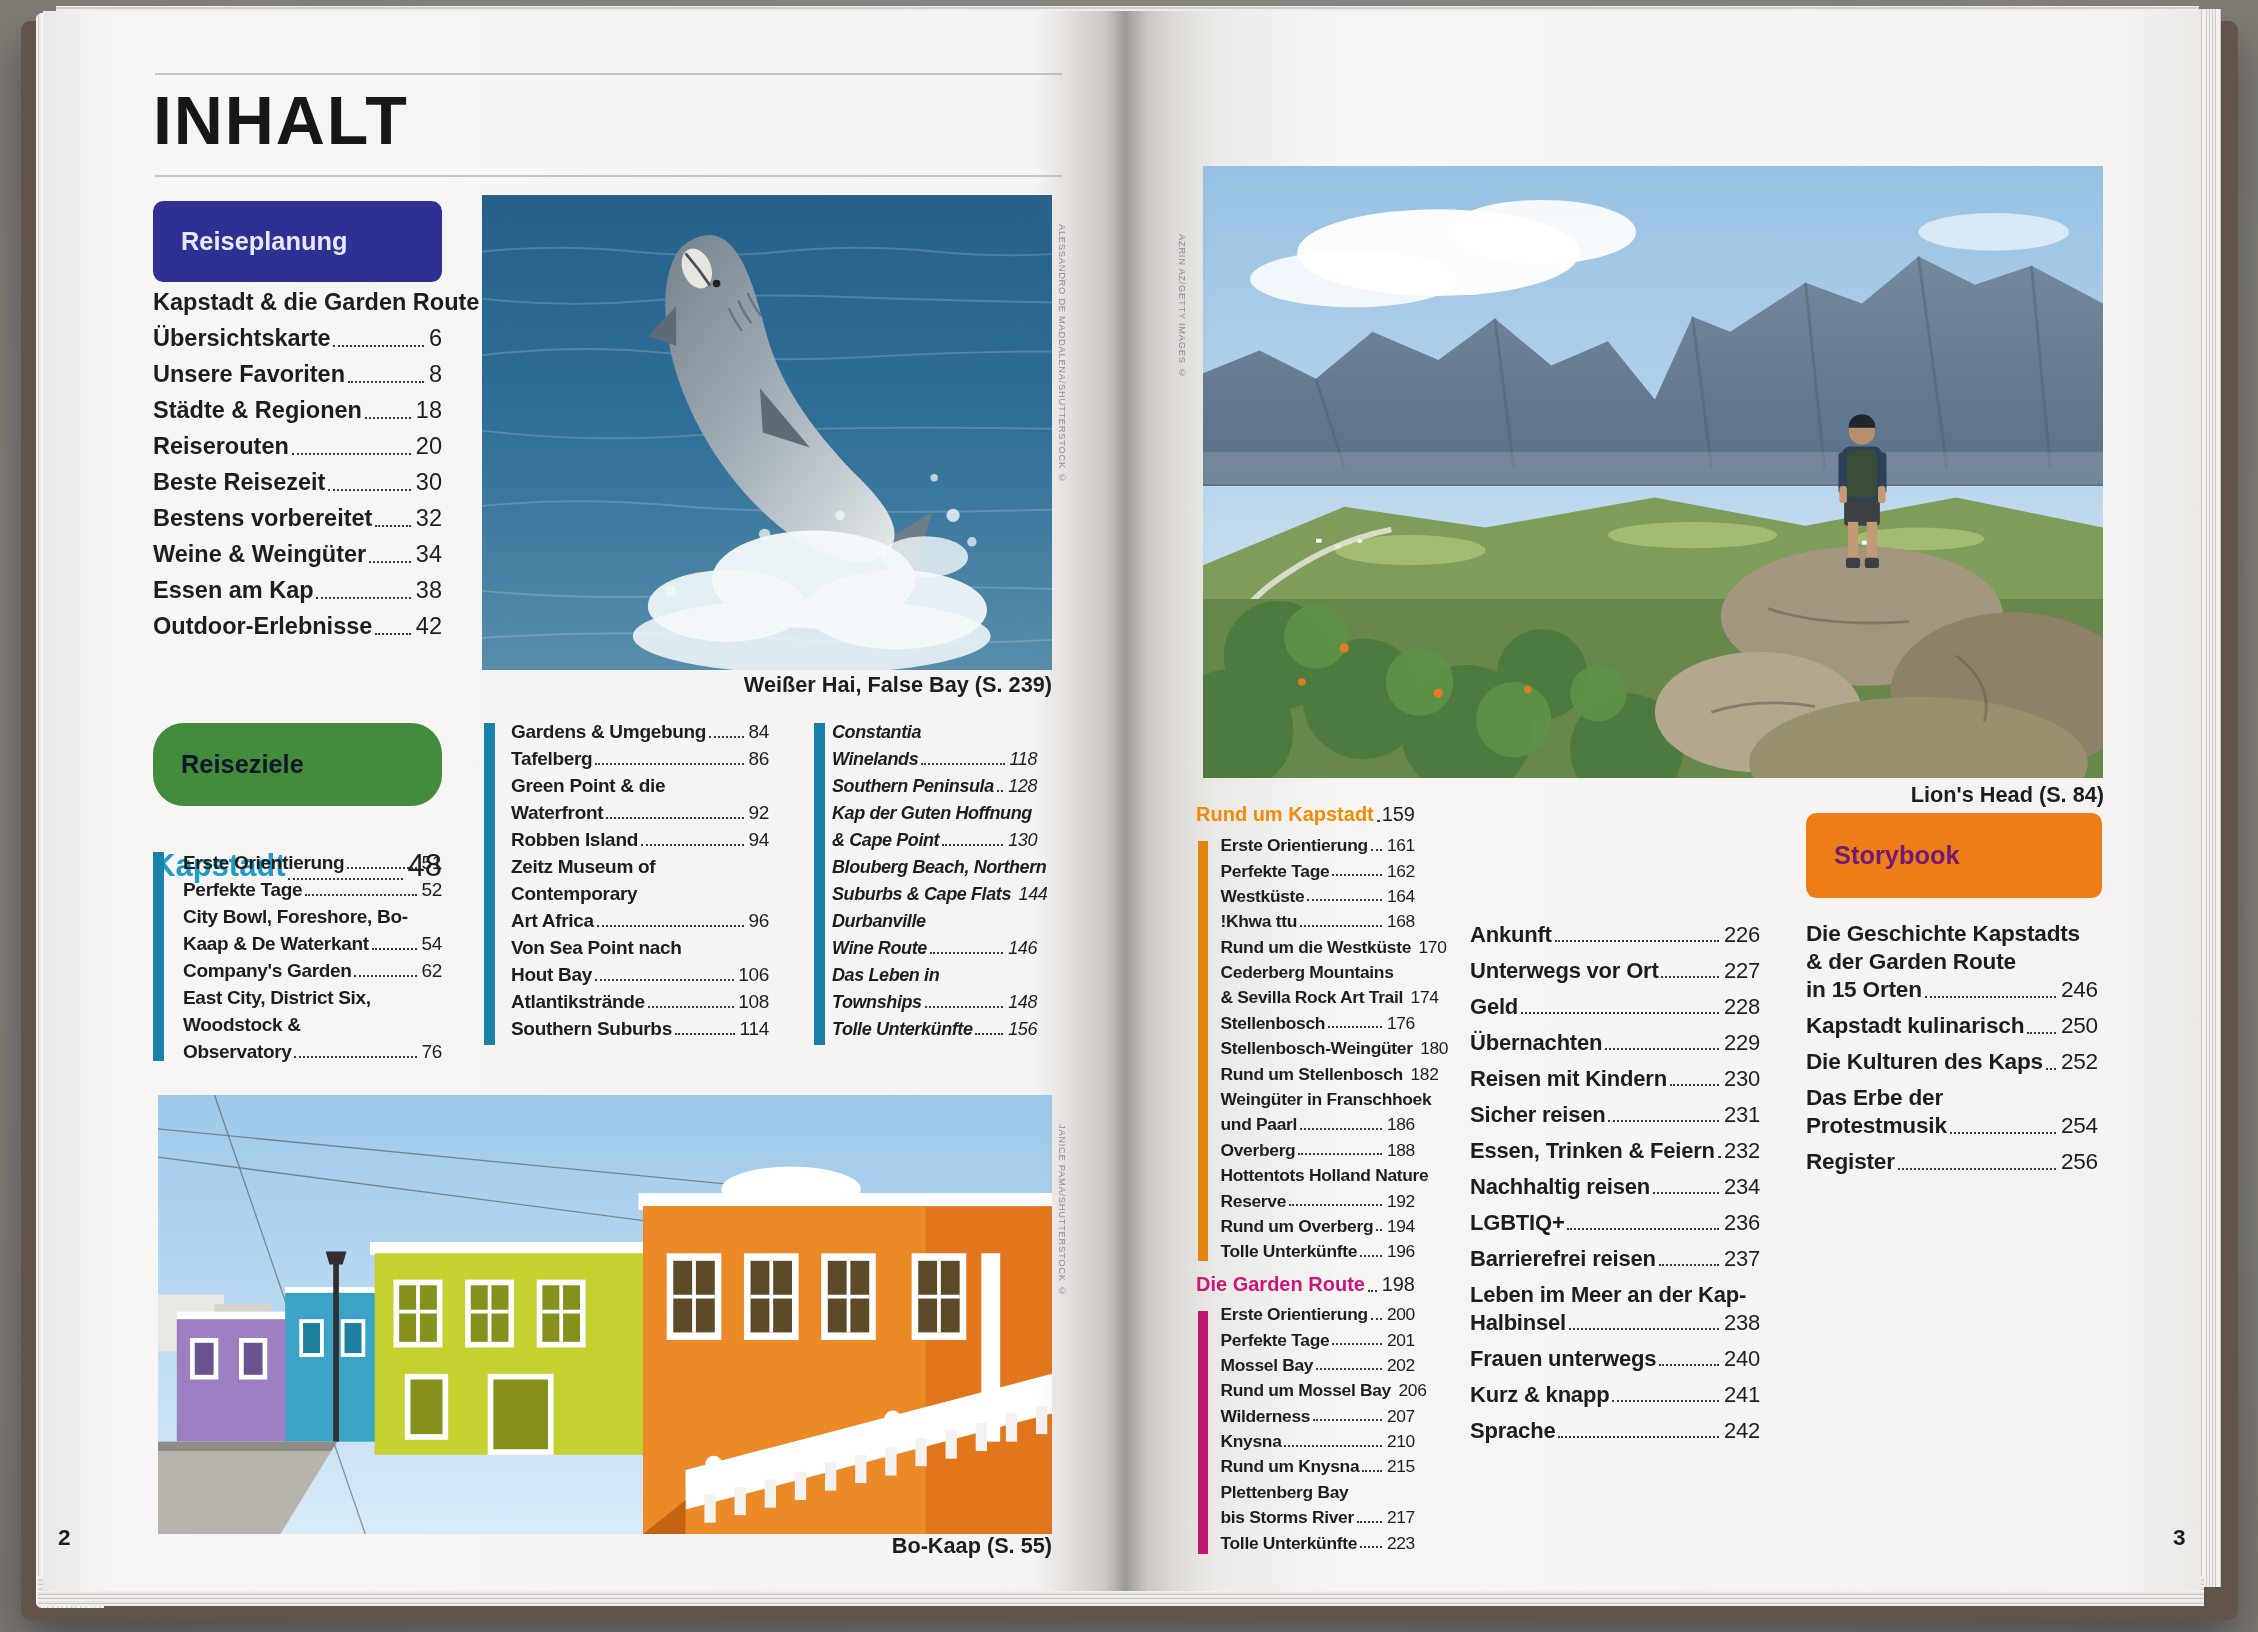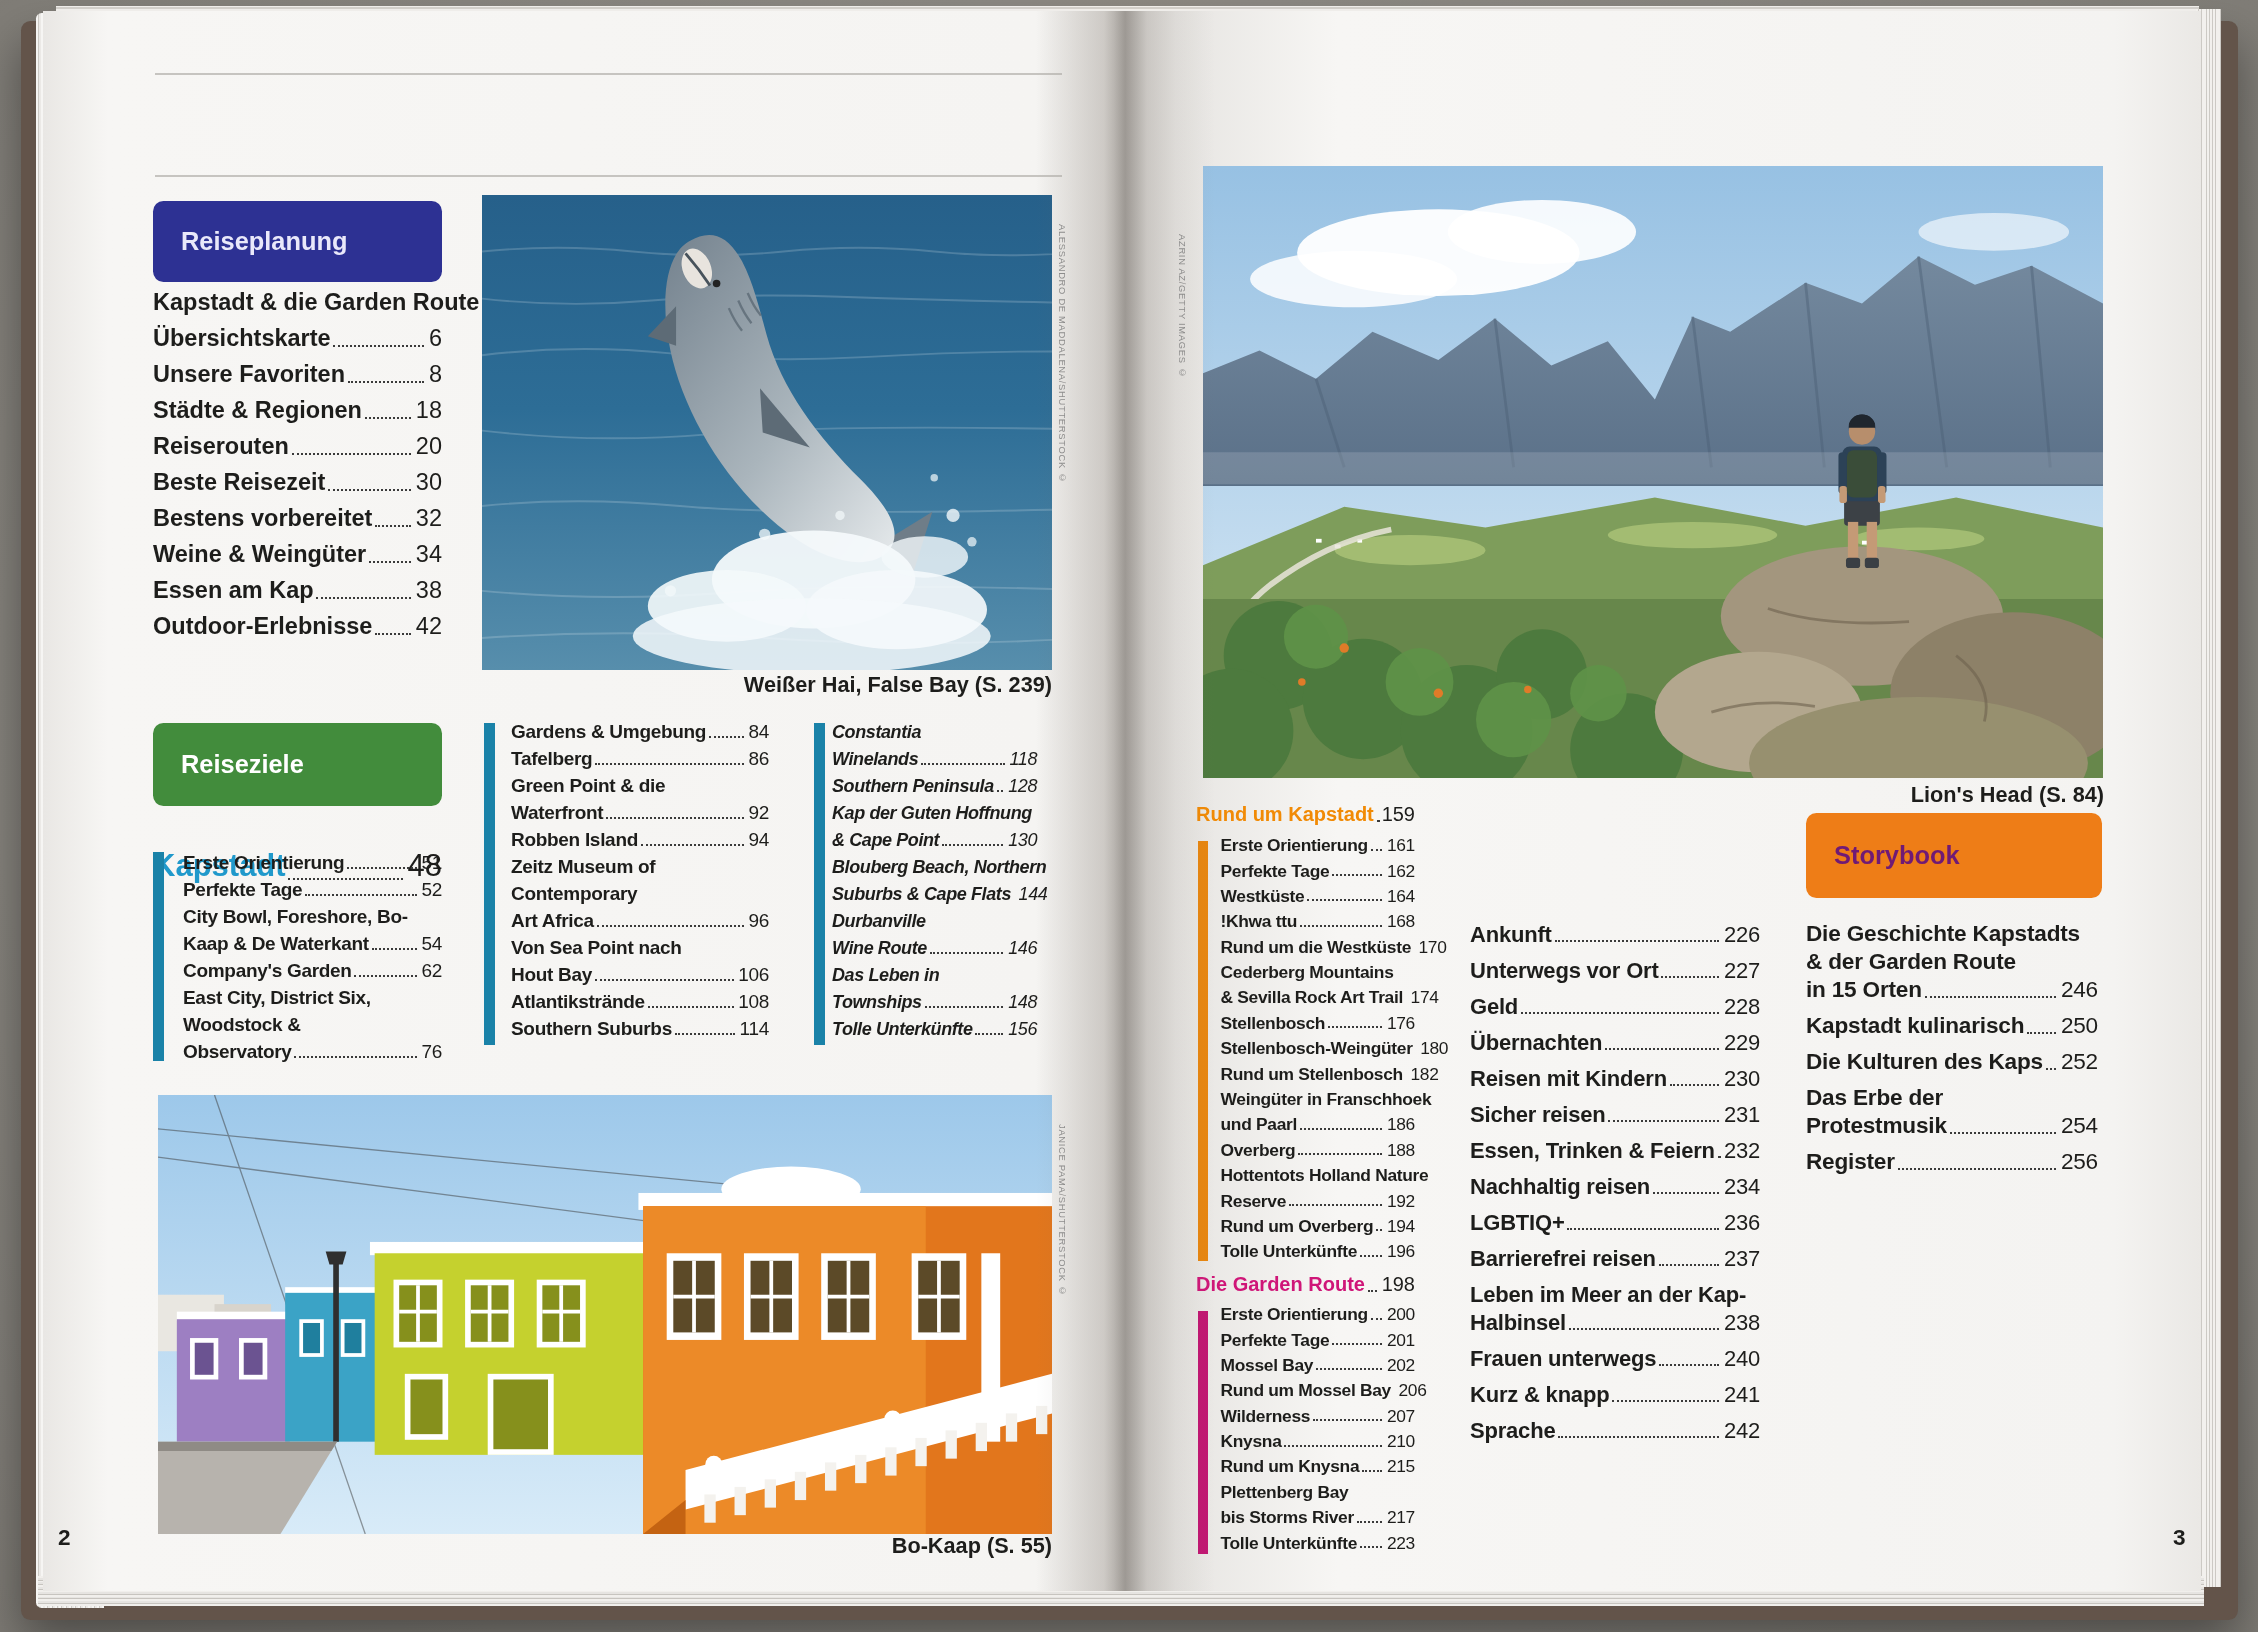--- a/index.html
+++ b/index.html
@@ -20,21 +20,21 @@
   .sheet{position:absolute;left:43px;top:11.3px;width:2158px;height:1580px;
          background:linear-gradient(90deg,#e9e7e4 0%,#f7f6f4 3%,#f5f4f2 46%,#ddDAd6 49.6%,#cfccc8 50.1%,#e7e5e2 52.5%,#f7f6f4 60%,#f4f3f1 96%,#eae8e5 100%);}
   .gutter{position:absolute;left:1036px;top:11.3px;width:179px;height:1580px;pointer-events:none;
          background:linear-gradient(90deg,rgba(110,102,94,0) 0%,rgba(110,102,94,.16) 38%,rgba(62,55,48,.34) 50%,rgba(110,102,94,.14) 62%,rgba(110,102,94,0) 100%);}
   
   .rule{position:absolute;height:1.9px;background:#c6c4c0;}
   .inhalt{position:absolute;left:153px;top:81px;font-size:68px;font-weight:700;letter-spacing:1.9px;color:#171716;}
   .box{position:absolute;border-radius:10.4px;display:flex;align-items:center;padding-left:28px;
        font-weight:700;font-size:25.4px;box-sizing:border-box;}
   .box.blue{background:#2d3193;color:#e9e8fa;}
-  .box.green{background:#428c3c;color:#ffffff;}
+  .box.green{background:#428c3c;color:#0f172a;border-radius:31px;}
   .box.red{background:#d6181d;color:#f8dbd8;}
   .box.orange{background:#ee7d17;color:#701a75;}
   .toc{position:absolute;display:flex;flex-direction:column;}
   .toc-row{display:flex;align-items:flex-end;font-weight:700;white-space:nowrap;}
   .toc-row .lab{line-height:1.05;}
   .toc-row .dots{flex:1 1 0;min-width:0;border-bottom:2.3px dotted #3a3a3a;margin:0 2.8px 3.8px 2.8px;}
   .toc-row .num{font-weight:400;line-height:1.05;padding-left:1.9px;}
   .toc-head{position:absolute;display:flex;align-items:flex-end;font-weight:700;white-space:nowrap;height:26px;box-sizing:border-box;}
   .toc-head .dots{flex:1 1 0;min-width:0;border-bottom:2.3px dotted #3a3a3a;margin:0 2.8px 3.8px 2.8px;}
   .toc-head .num{font-weight:400;color:#1d1d1b;padding-left:1.9px;}
@@ -67,20 +67,21 @@
 
 <div class="stage">
   <div class="cover"></div>
   <div class="edges-top"></div>
   <div class="edges-left"></div>
   <div class="edges-right"></div>
   <div class="edges-bottom"></div>
   <div class="sheet"></div>
 
   <div class="rule" style="left:155px;top:73px;width:907px;"></div>
+  <h1 class="inhalt" style="margin:0;">INHALT</h1>
   <div class="rule" style="left:155px;top:175px;width:907px;"></div>
 
   <div class="box blue" style="left:153px;top:201px;width:289px;height:81px;">
     <span>Reiseplanung</span>
   </div>
   <div class="toc s-plan" style="left:153px;top:279px;width:289px;">
       <div class="toc-row">
         <span class="lab">Kapstadt &amp; die Garden Route</span>
         <span class="dots"></span>
         <span class="num">4</span>

